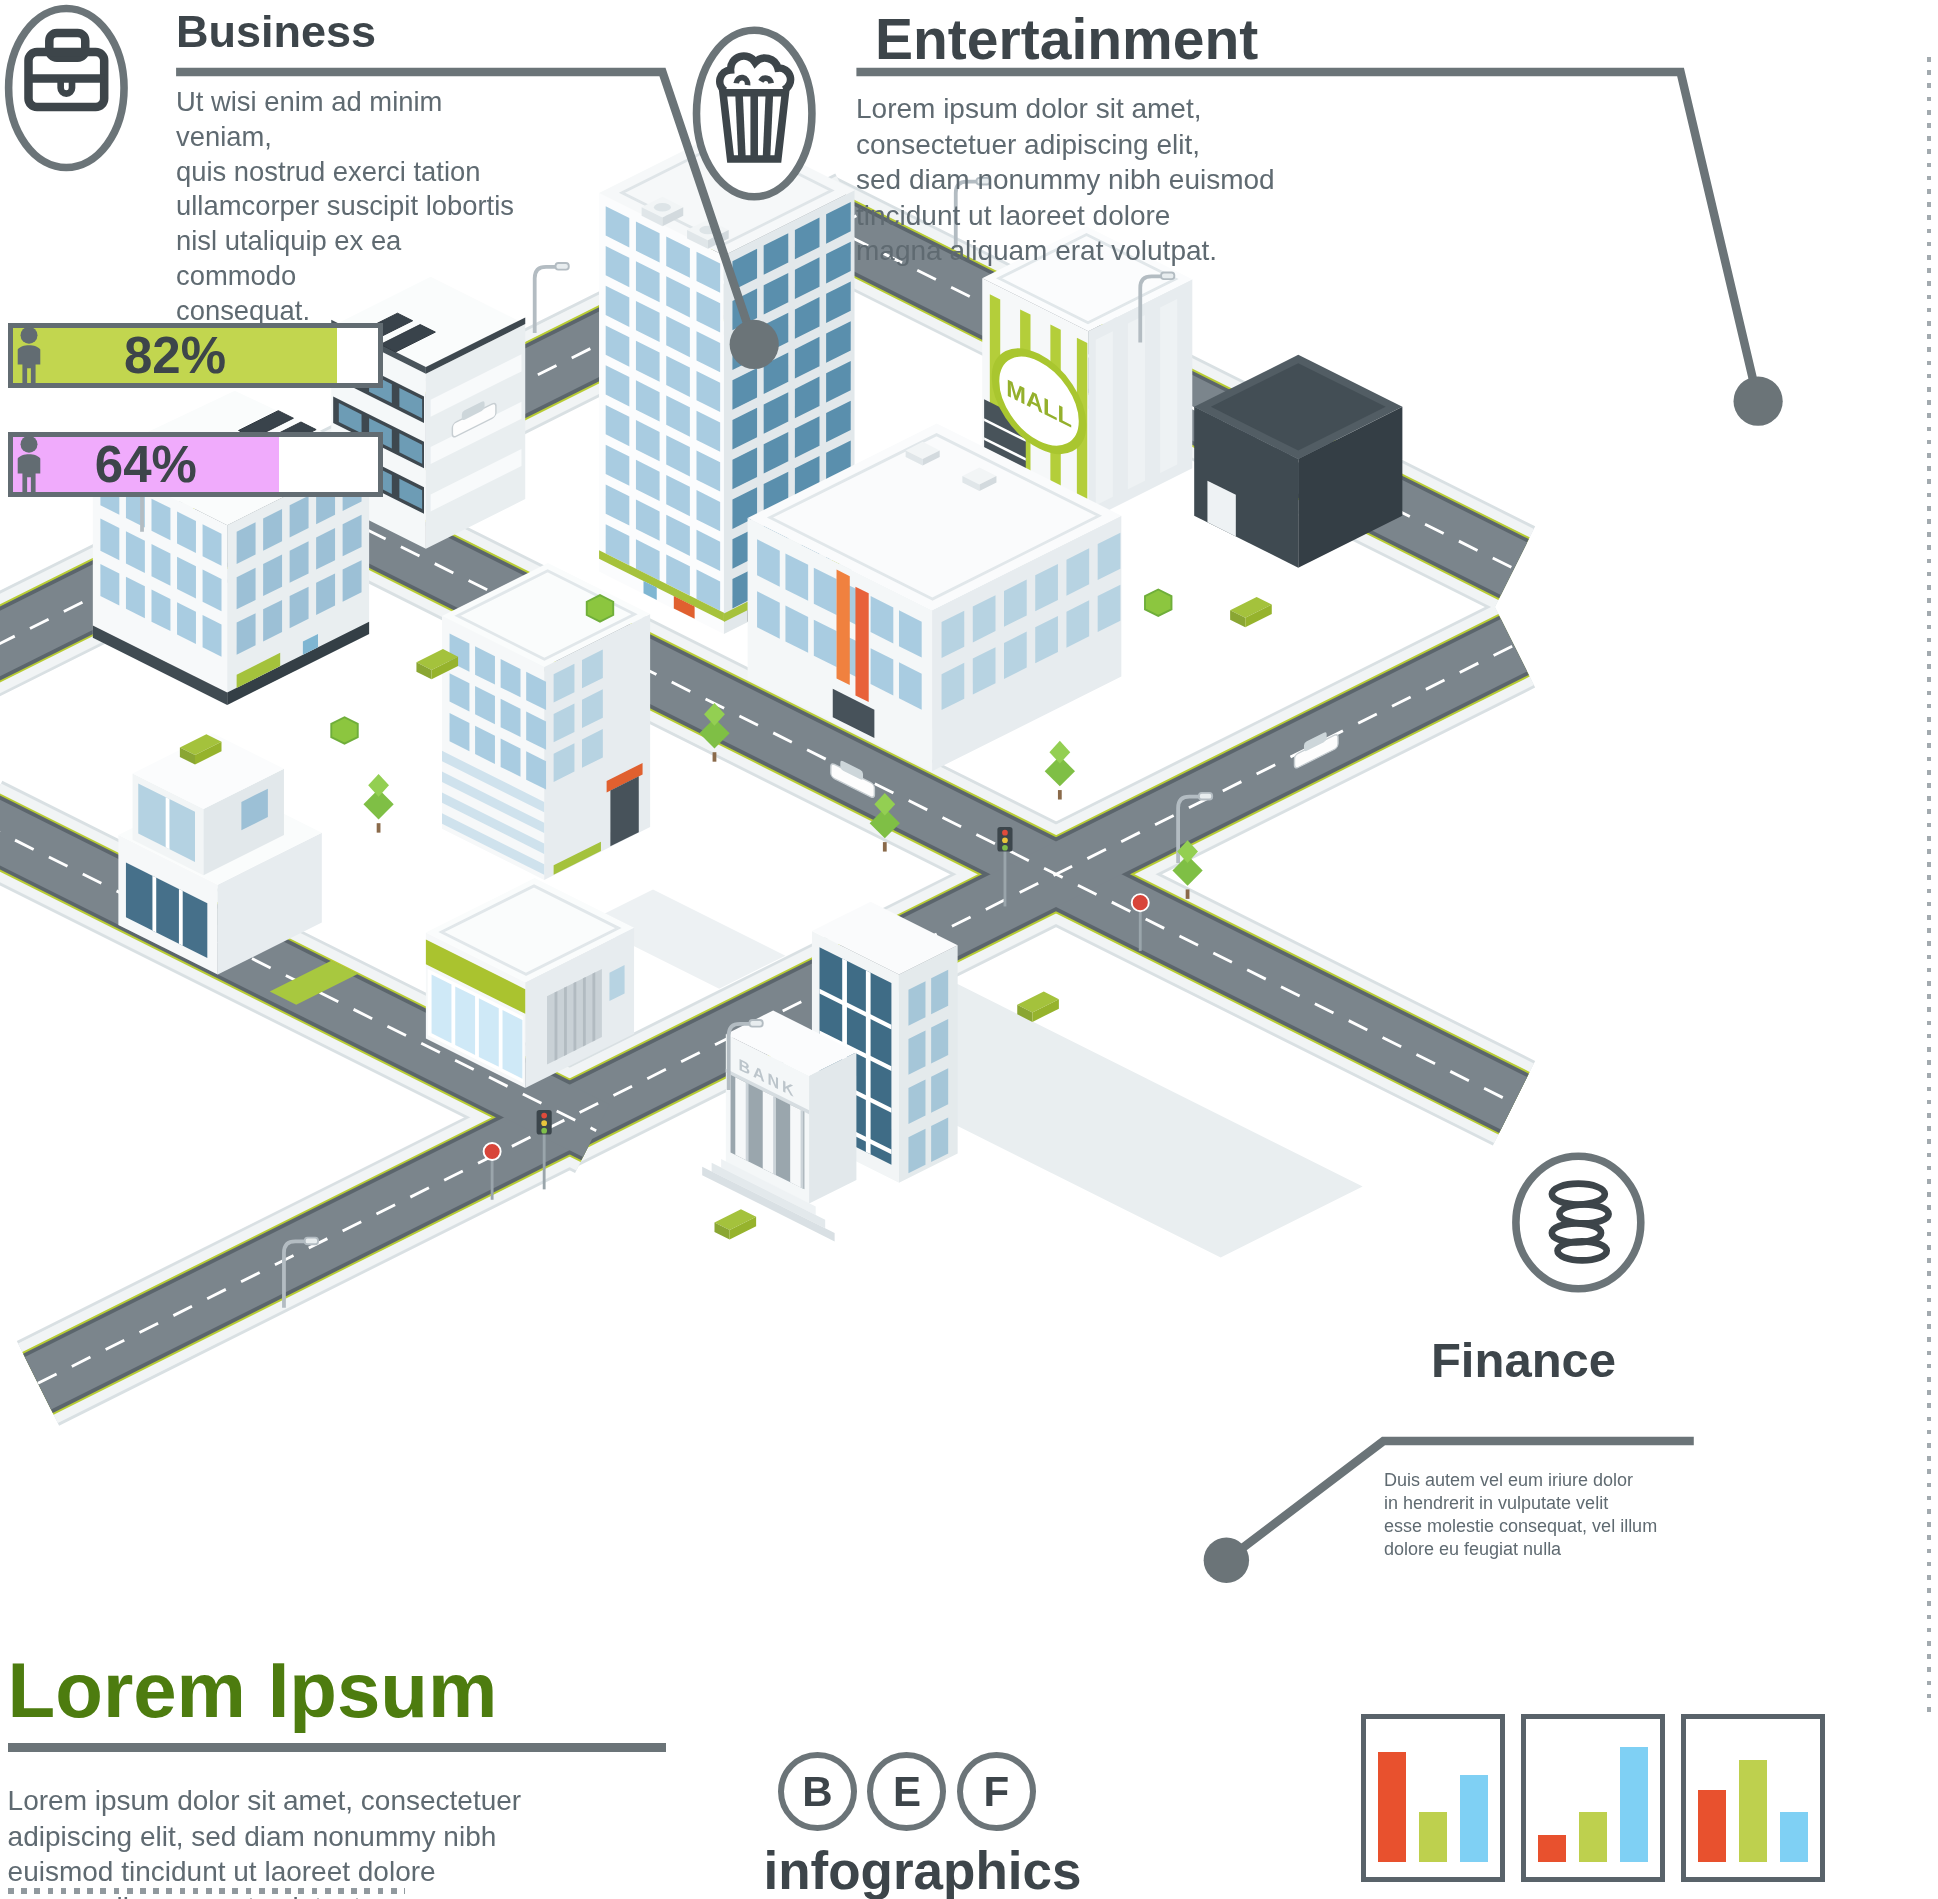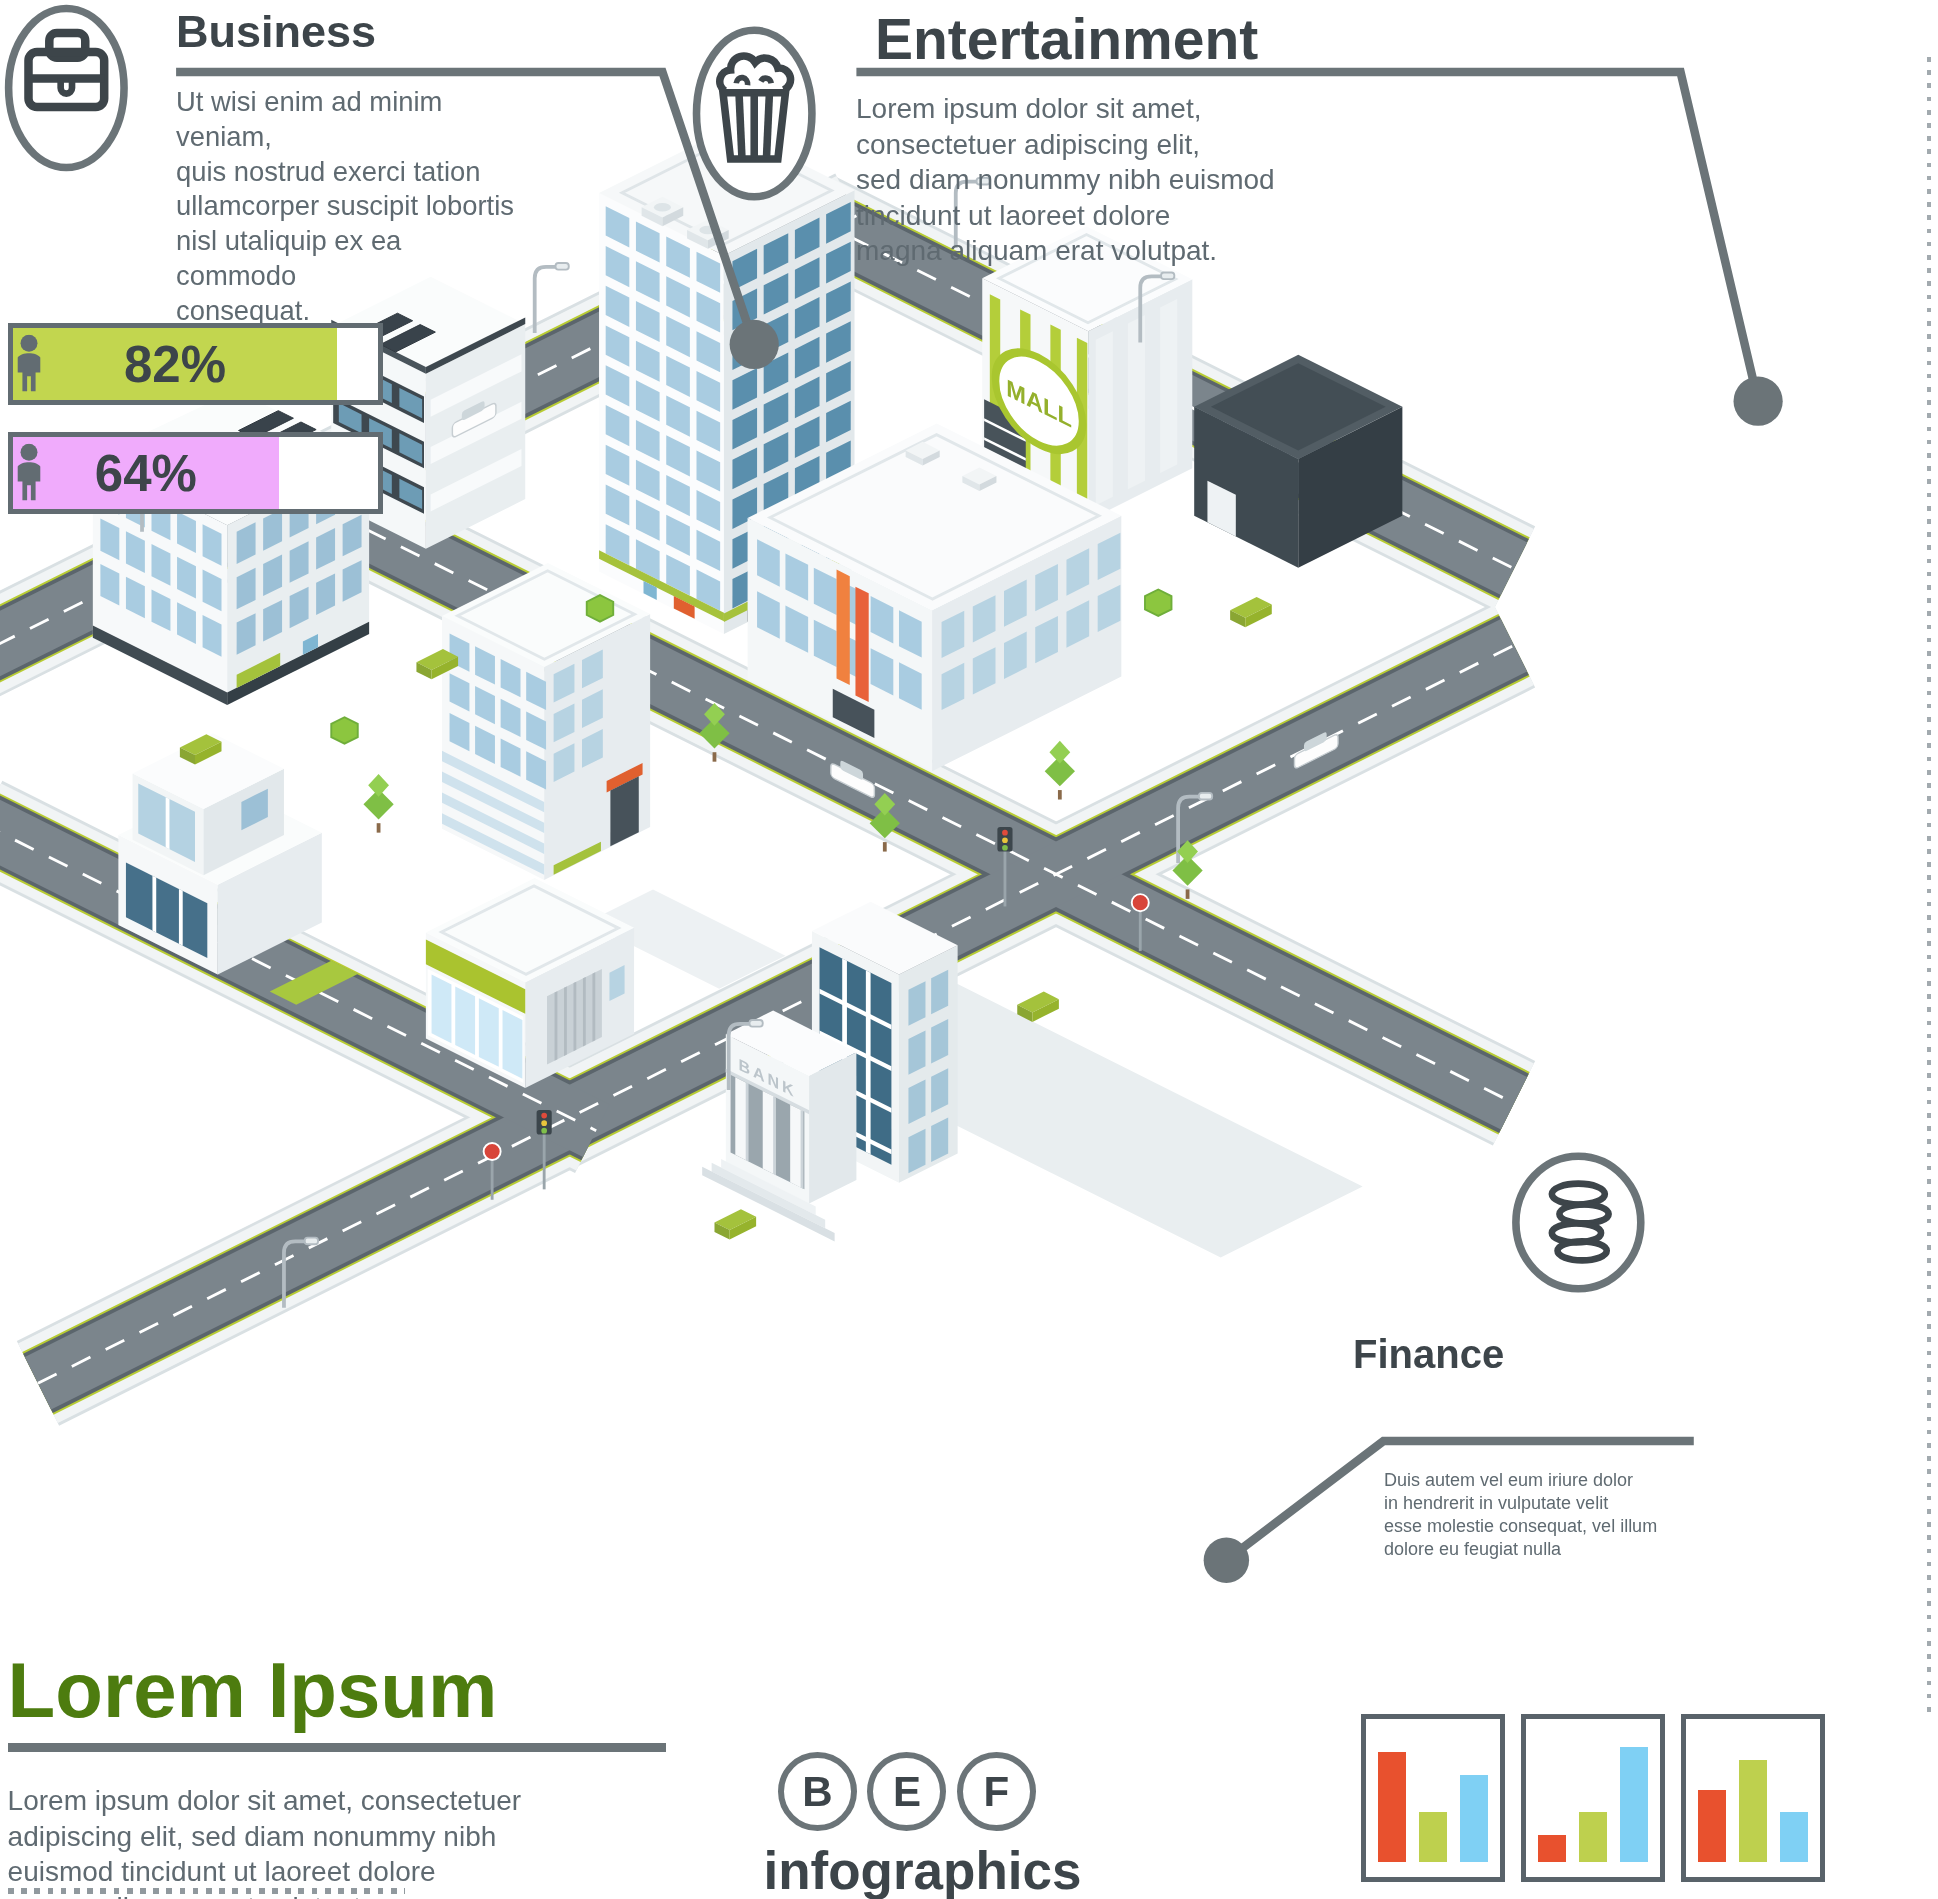--- a/index.html
+++ b/index.html
@@ -7,24 +7,24 @@
         font-family:"Liberation Sans","DejaVu Sans",sans-serif;}
   svg{position:absolute;left:0;top:0;}
   .abs{position:absolute;}
   .sec-title{font-weight:bold;color:#3d454a;letter-spacing:0;}
   .body-text{color:#5f6a71;white-space:pre-line;line-height:1.27;}
   
   .biz-title{left:176px;top:5.7px;font-size:45px;}
   .biz-text{left:176px;top:85px;width:341px;font-size:27.4px;}
   .ent-title{left:856px;top:5.7px;font-size:57px;margin-left:19px;}
   .ent-text{left:856px;top:91px;width:606px;font-size:28px;}
-  .fin-title{left:1353px;top:1332px;width:341px;font-size:40px;text-align:left;}
+  .fin-title{left:1353px;top:1332px;width:341px;font-size:49px;text-align:center;}
   .fin-text{left:1384px;top:1469px;width:360px;font-size:18px;}
   
-  .stat-bar{left:7.6px;width:375px;height:82px;border:5.7px solid #626c72;background:#fff;box-sizing:border-box;}
+  .stat-bar{left:7.6px;width:375px;height:65px;border:5.7px solid #626c72;background:#fff;box-sizing:border-box;}
   .stat-bar .fill{position:absolute;left:0;top:0;bottom:0;display:flex;align-items:center;justify-content:center;}
   .stat-bar .pct{font-size:51px;font-weight:bold;color:#3d454a;}
   .stat-person{position:absolute;right:9.5px;top:50%;transform:translateY(-50%);width:32px;height:59px;}
   
   .footer-title{left:7.6px;top:1645px;font-size:78px;font-weight:bold;color:#4d7c0f;}
   .footer-rule{left:7.6px;top:1743px;width:658px;height:8.5px;background:#6b7478;}
   .footer-text{left:7.6px;top:1783px;width:549px;font-size:28px;}
   .dash-clip{left:7.6px;top:1888px;width:397px;height:5.7px;
      background:repeating-linear-gradient(90deg,#7d878d 0 5.7px,transparent 5.7px 13.2px);opacity:.85;}
   .edge-dash{left:1927px;top:57px;width:3.8px;height:1658px;

